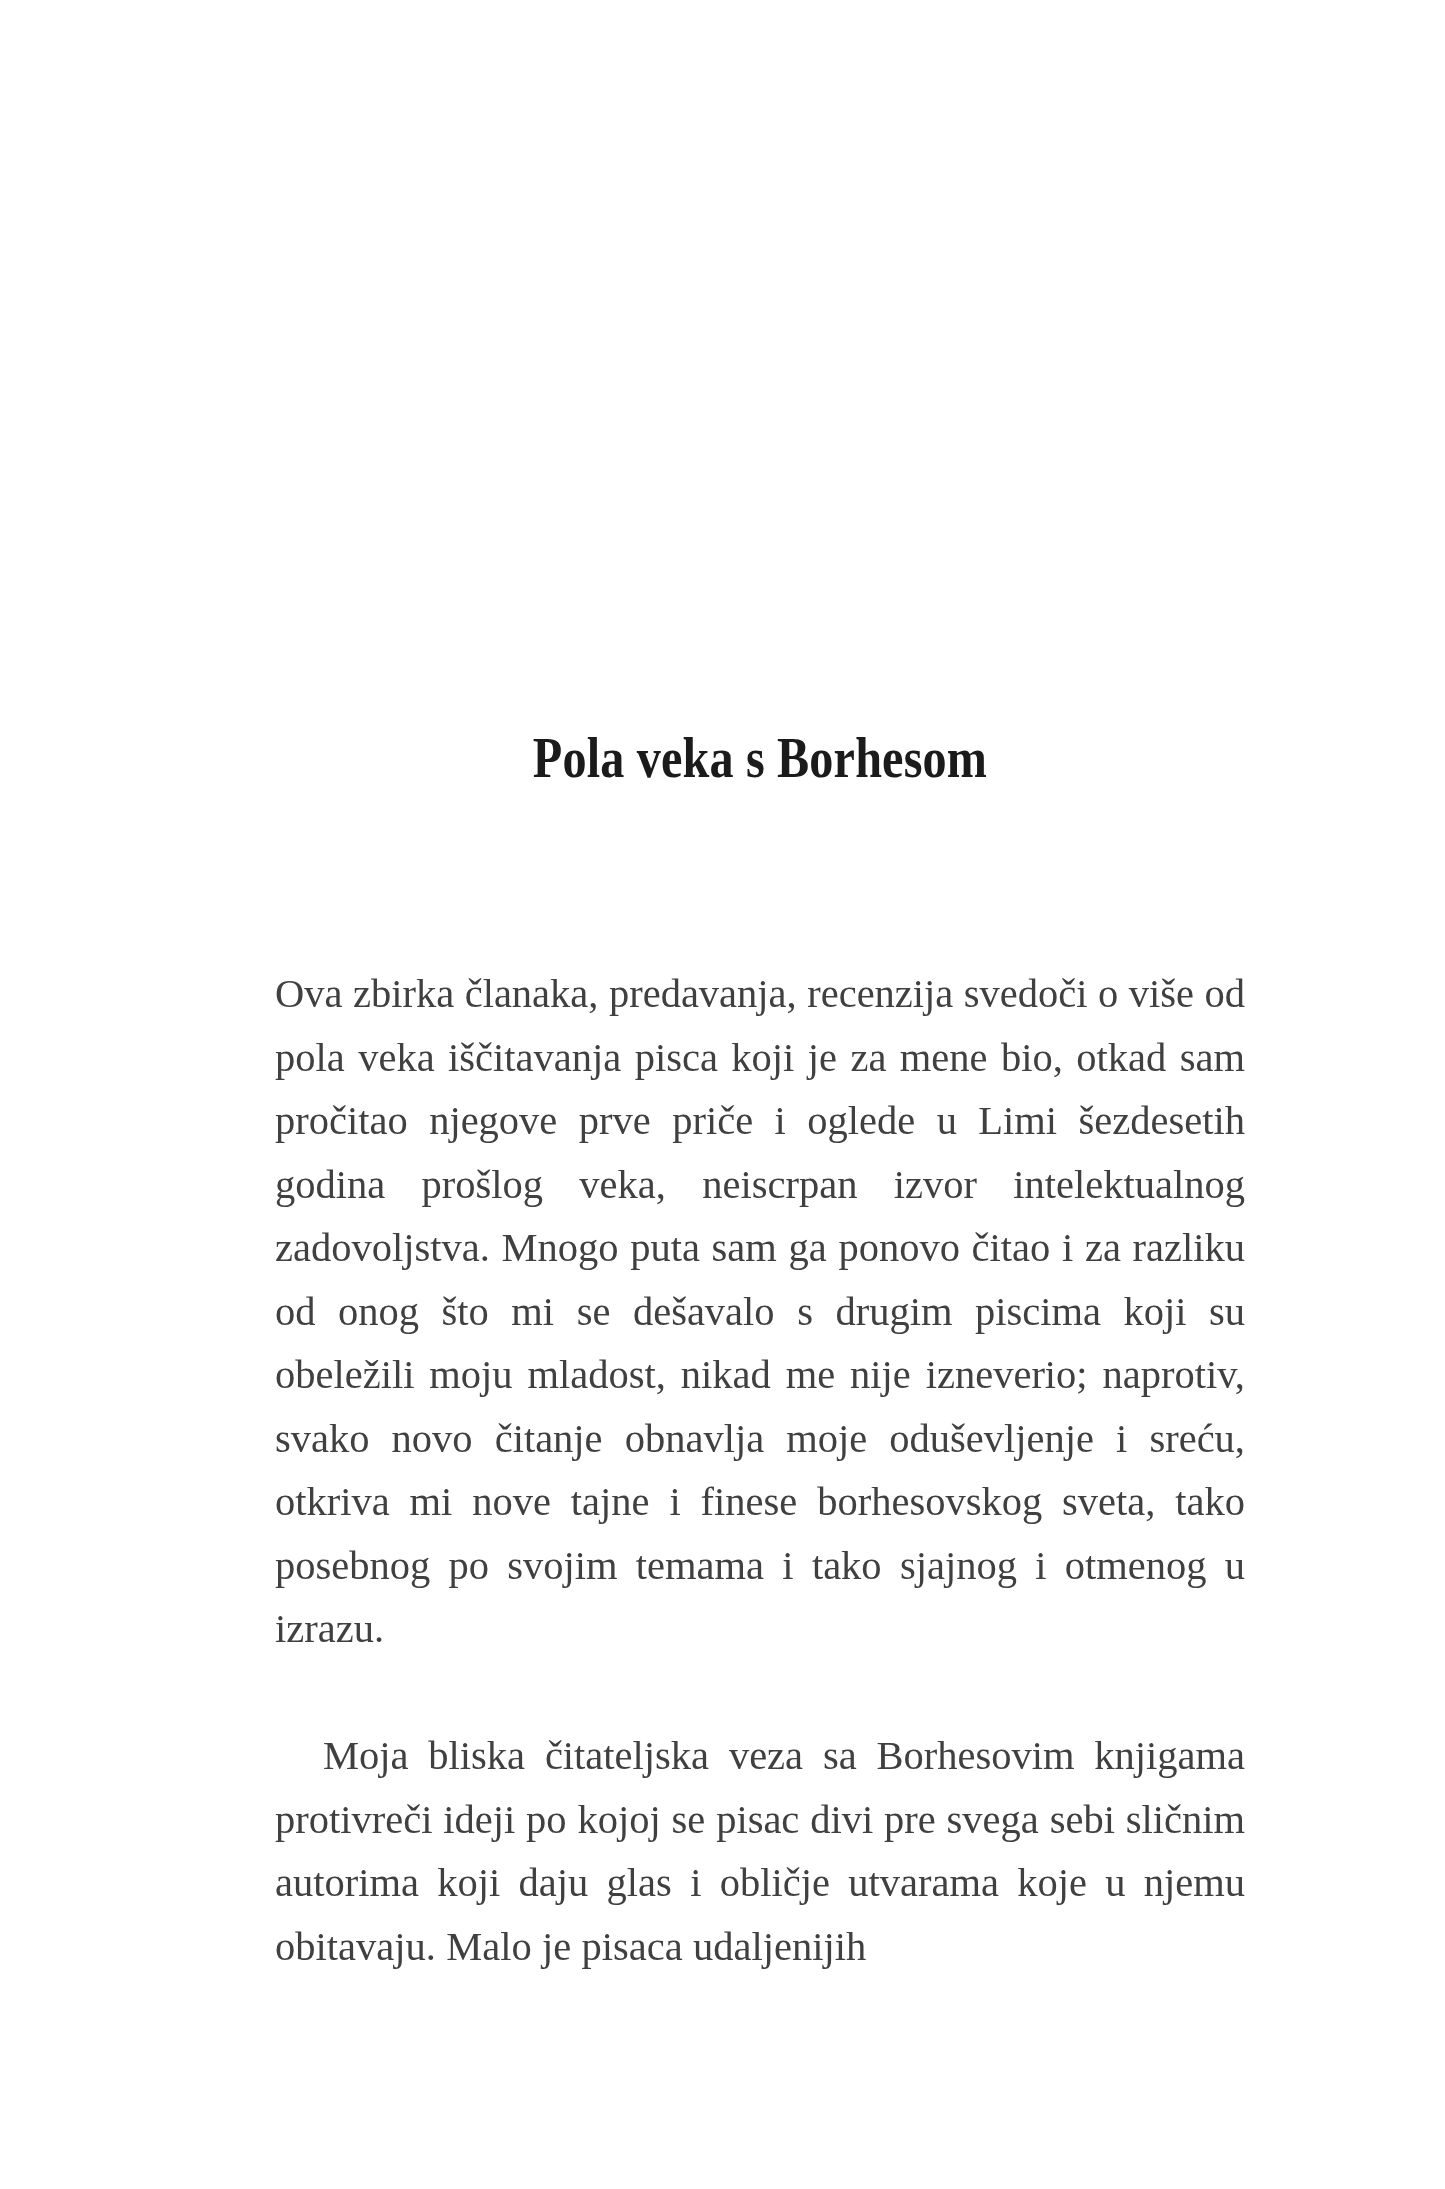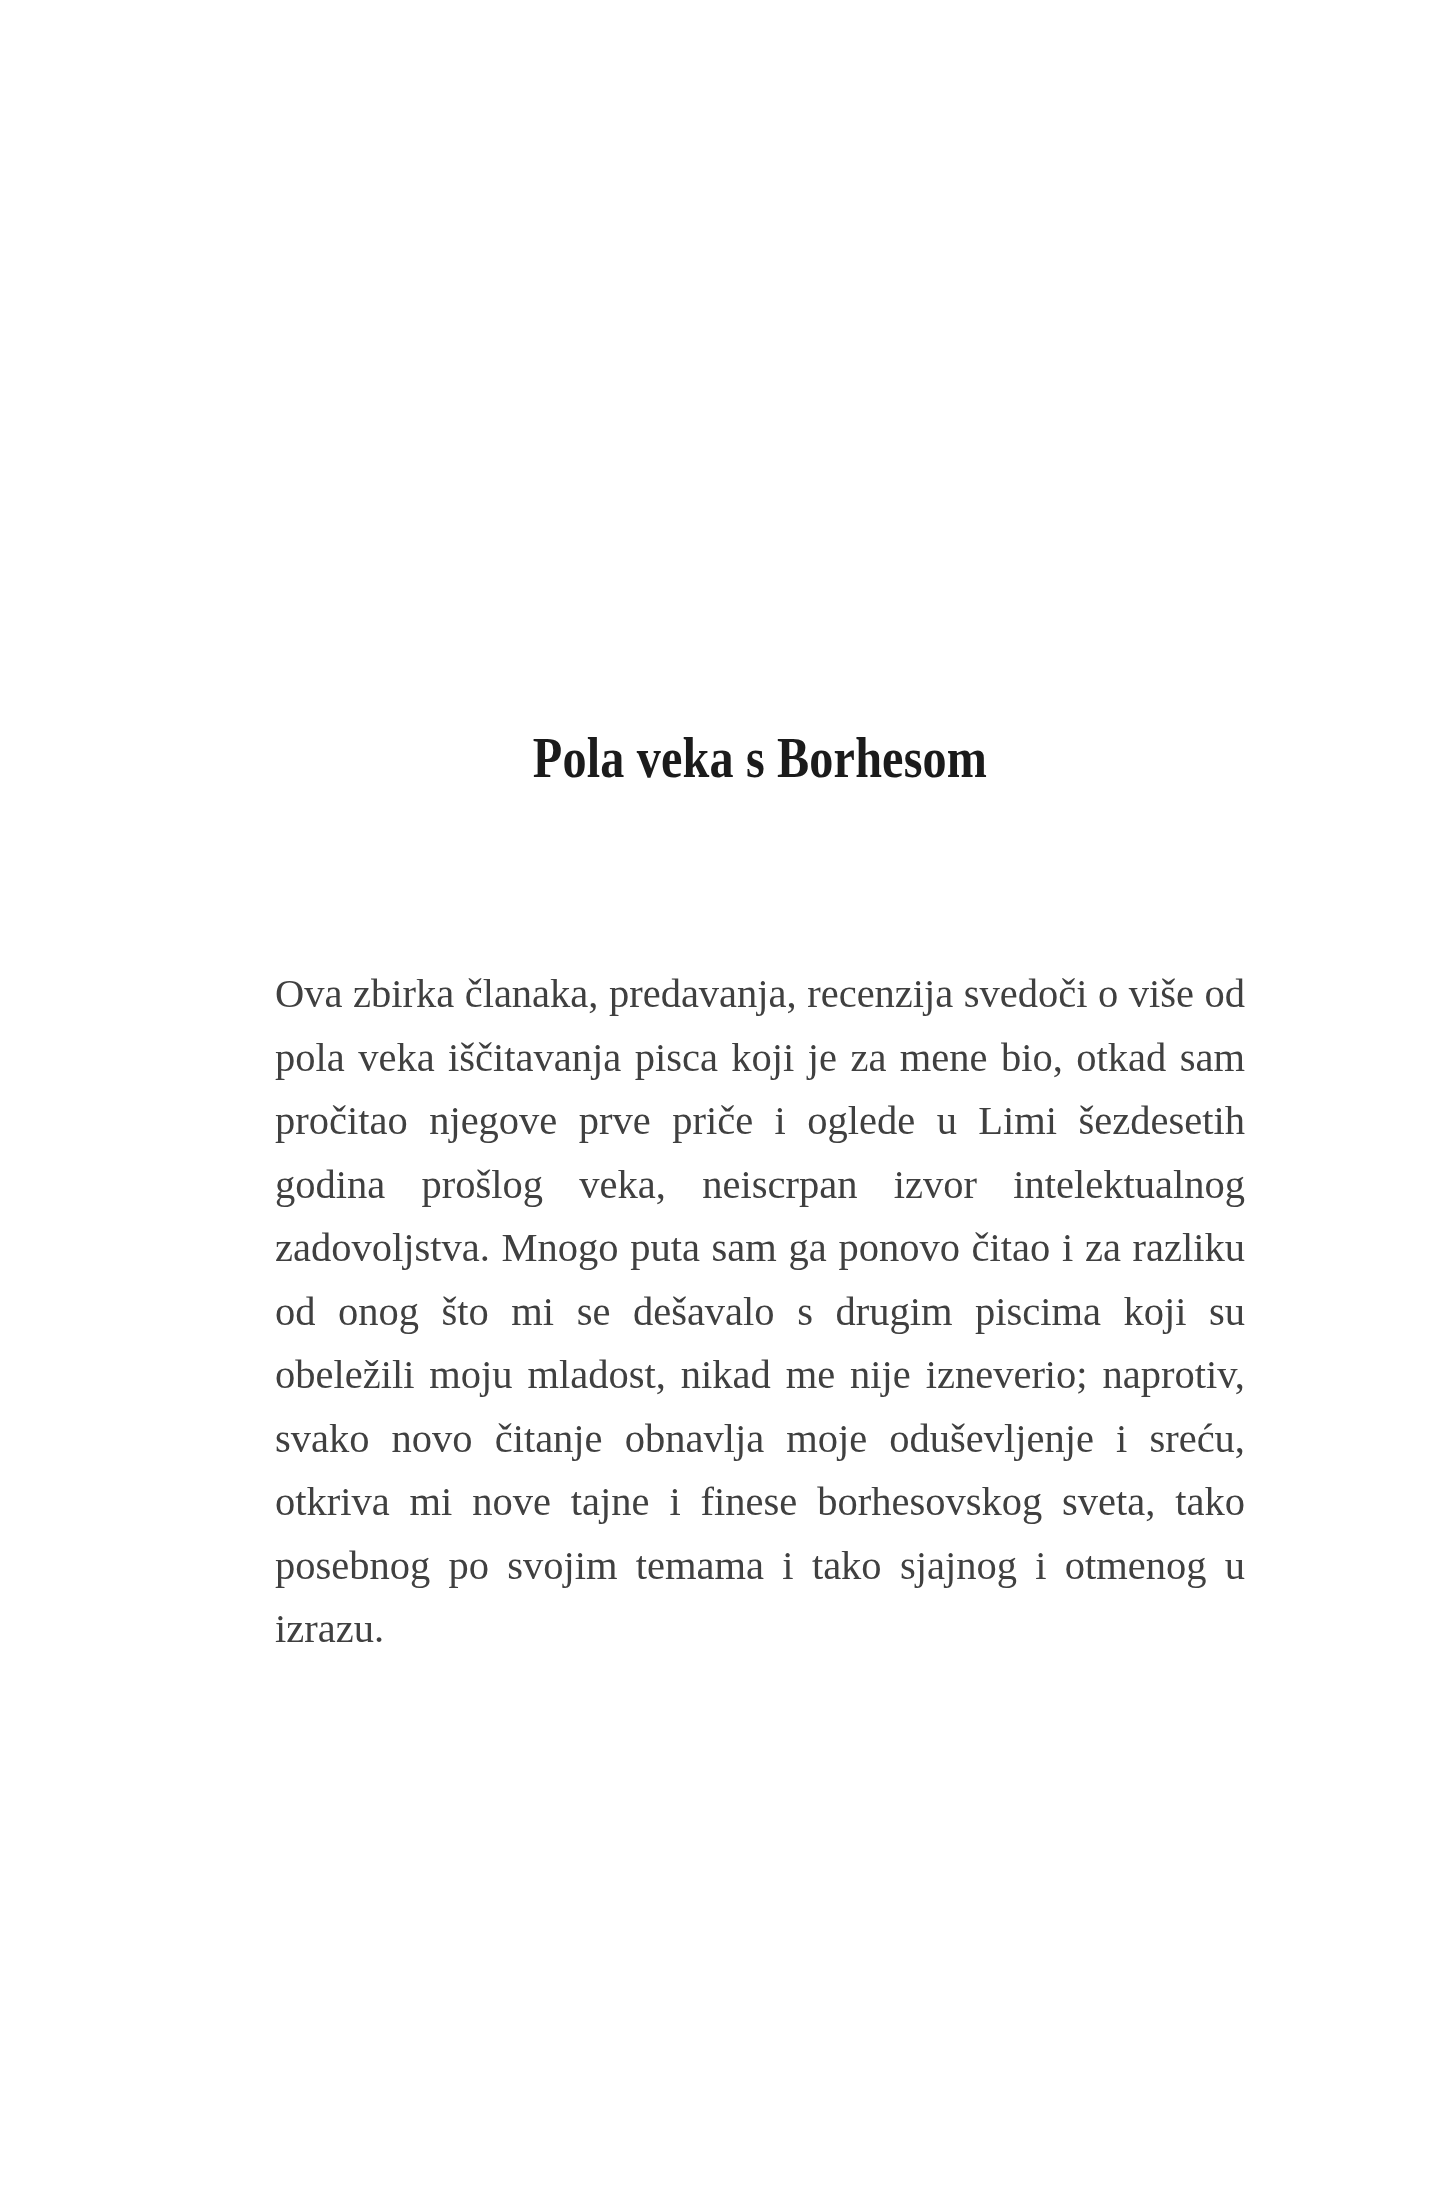--- a/index.html
+++ b/index.html
@@ -89,16 +89,17 @@
 <body>
 
 <div class="page">
 
   <div class="content">
 
     <h1 class="chapter-title">Pola veka s Borhesom</h1>
 
     <div class="body-text">
       <p class="para first">Ova zbirka članaka, predavanja, recenzija svedoči o više od pola veka iščitavanja pisca koji je za mene bio, otkad sam pročitao njegove prve priče i oglede u Limi šezdesetih godina prošlog veka, neiscrpan izvor intelektualnog zadovoljstva. Mnogo puta sam ga ponovo čitao i za razliku od onog što mi se dešavalo s drugim piscima koji su obeležili moju mladost, nikad me nije izneverio; naprotiv, svako novo čitanje obnavlja moje oduševljenje i sreću, otkriva mi nove tajne i finese borhesovskog sveta, tako posebnog po svojim temama i tako sjajnog i otmenog u izrazu.</p>
+      <p class="para indent last-natural">Moja bliska čitateljska veza sa Borhesovim knjigama protivreči ideji po kojoj se pisac divi pre svega sebi sličnim autorima koji daju glas i obličje utvarama koje u njemu obitavaju. Malo je pisaca udaljenijih</p>
     </div>
 
   </div>
 </div>
 
 </body></html>

